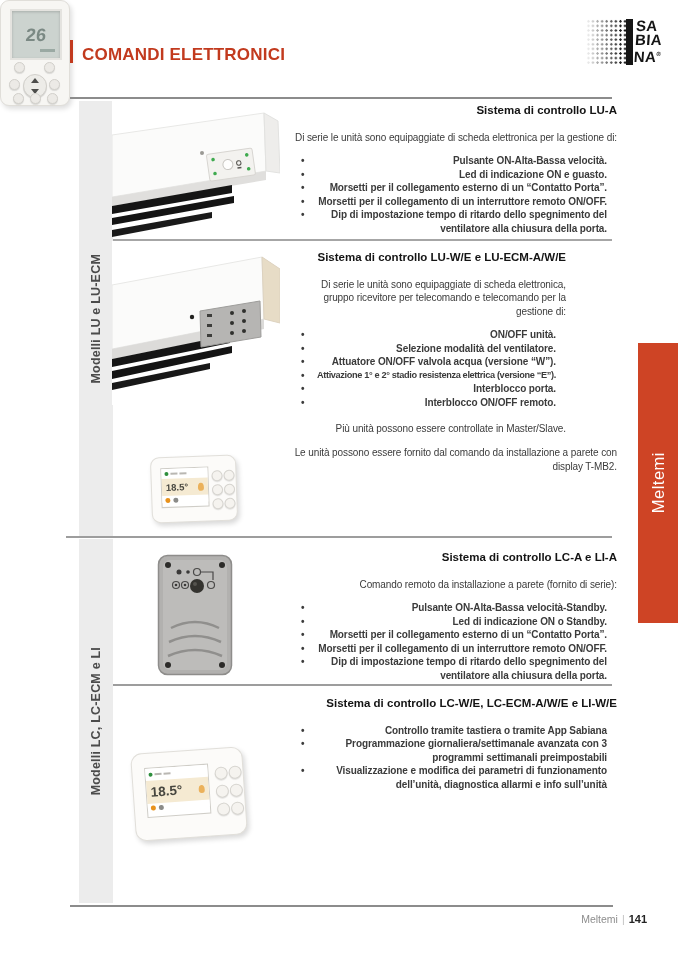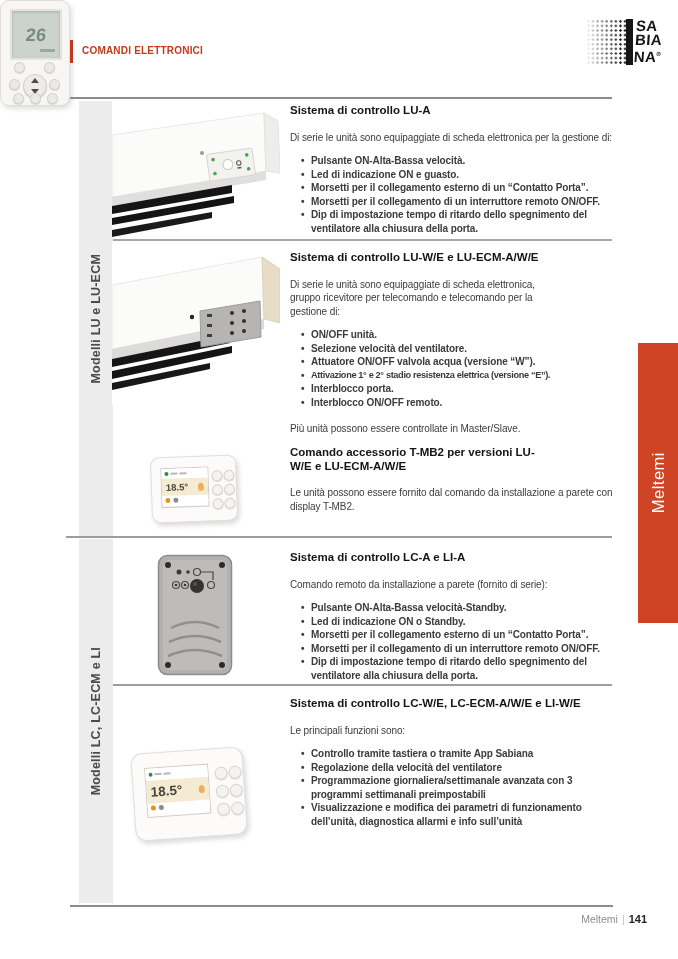--- a/index.html
+++ b/index.html
@@ -5,21 +5,21 @@
   html,body { margin:0; padding:0; }
   body {
     width:678px; height:959px; position:relative; background:#ffffff;
     font-family:"Liberation Sans", sans-serif; overflow:hidden;
     -webkit-font-smoothing:antialiased;
   }
   .abs { position:absolute; }
 
   
   #header-accent { left:70px; top:40px; width:3px; height:23px; background:#c23a1e; }
-  #page-title { left:82px; top:45px; font-size:10px; font-weight:bold; color:#c23a1e; letter-spacing:.2px; }
+  #page-title { left:82px; top:45px; font-size:17px; font-weight:bold; color:#c23a1e; letter-spacing:.2px; }
 
   
   #logo { left:586px; top:19px; display:flex; align-items:stretch; }
   .logo-dots {
     width:40px; height:46px;
     background-image:
       linear-gradient(to right, rgba(255,255,255,.96), rgba(255,255,255,0) 90%),
       radial-gradient(circle, #151515 1.05px, transparent 1.35px);
     background-size:100% 100%, 4.6px 4.6px;
   }
@@ -39,21 +39,21 @@
   .strip { position:absolute; left:79px; width:34px; background:#ececec; display:flex; align-items:center; justify-content:center; }
   #strip-top { top:101px; height:435px; }
   #strip-bottom { top:539px; height:364px; }
   .strip span { writing-mode:vertical-rl; transform:rotate(180deg); font-weight:bold; font-size:12.5px; color:#4b4b4b; letter-spacing:.2px; white-space:nowrap; }
 
   
   #side-tab { left:638px; top:343px; width:40px; height:280px; background:#ce4425; display:flex; align-items:center; justify-content:center; }
   #side-tab span { writing-mode:vertical-rl; transform:rotate(180deg); color:#fff; font-size:16.5px; letter-spacing:.5px; }
 
   
-  .sec { position:absolute; }
+  .sec { position:absolute;text-align:right; }
   .sec-title { font-size:11.5px; font-weight:bold; color:#141414; line-height:13.5px; margin:0 0 13px 0; }
   .bt { font-size:10px; line-height:13.5px; color:#3b3b3b; letter-spacing:-.1px; margin:0; }
   .blist { margin:10px;font-weight:bold; }
   .b { position:relative; padding-left:11px; }
   .b::before { content:"•"; position:absolute; left:1px; top:0; font-size:10px; color:#3b3b3b; }
   .b-condensed { font-size:9.2px; letter-spacing:-.35px; white-space:nowrap; }
   .mt { margin-top:13px; }
   #sec1 { left:290px; top:104px; width:327px; }
   #sec2 { left:290px; top:251px; width:276px; }
   #sec-tmb2 { left:290px; top:446px; width:327px; }
@@ -282,52 +282,49 @@
     <div class="bt b">Morsetti per il collegamento di un interruttore remoto ON/OFF.</div>
     <div class="bt b">Dip di impostazione tempo di ritardo dello spegnimento del ventilatore alla chiusura della porta.</div>
   </div>
 </div>
 
 <div class="sec" id="sec2">
   <h3 class="sec-title">Sistema di controllo LU-W/E e LU-ECM-A/W/E</h3>
   <p class="bt">Di serie le unità sono equipaggiate di scheda elettronica, gruppo ricevitore per telecomando e telecomando per la gestione di:</p>
   <div class="blist">
     <div class="bt b">ON/OFF unità.</div>
-    <div class="bt b">Selezione velocità del ventilatore.</div>
+    <div class="bt b">Selezione modalità del ventilatore.</div>
     <div class="bt b">Attuatore ON/OFF valvola acqua (versione “W”).</div>
     <div class="bt b b-condensed">Attivazione 1° e 2° stadio resistenza elettrica (versione “E”).</div>
     <div class="bt b">Interblocco porta.</div>
     <div class="bt b">Interblocco ON/OFF remoto.</div>
   </div>
   <p class="bt mt">Più unità possono essere controllate in Master/Slave.</p>
 </div>
 
 <div class="sec" id="sec-tmb2">
-  <h3 class="sec-title">Comando accessorio T-MB2 per versioni LU-W/E e LU-ECM-A/W/E</h3>
   <p class="bt">Le unità possono essere fornito dal comando da installazione a parete con display T-MB2.</p>
 </div>
 
 <div class="sec" id="sec3">
   <h3 class="sec-title">Sistema di controllo LC-A e LI-A</h3>
   <p class="bt">Comando remoto da installazione a parete (fornito di serie):</p>
   <div class="blist">
     <div class="bt b">Pulsante ON-Alta-Bassa velocità-Standby.</div>
     <div class="bt b">Led di indicazione ON o Standby.</div>
     <div class="bt b">Morsetti per il collegamento esterno di un “Contatto Porta”.</div>
     <div class="bt b">Morsetti per il collegamento di un interruttore remoto ON/OFF.</div>
     <div class="bt b">Dip di impostazione tempo di ritardo dello spegnimento del ventilatore alla chiusura della porta.</div>
   </div>
 </div>
 
 <div class="sec" id="sec4">
   <h3 class="sec-title">Sistema di controllo LC-W/E, LC-ECM-A/W/E e LI-W/E</h3>
-  <p class="bt">Le principali funzioni sono:</p>
   <div class="blist">
     <div class="bt b">Controllo tramite tastiera o tramite App Sabiana</div>
-    <div class="bt b">Regolazione della velocità del ventilatore</div>
     <div class="bt b">Programmazione giornaliera/settimanale avanzata con 3 programmi settimanali preimpostabili</div>
     <div class="bt b">Visualizzazione e modifica dei parametri di funzionamento dell’unità, diagnostica allarmi e info sull’unità</div>
   </div>
 </div>
 
 <div class="abs" id="footer-text">
   <span>Meltemi</span><span class="sep">|</span><span class="pg">141</span>
 </div>
 
 </body></html>

